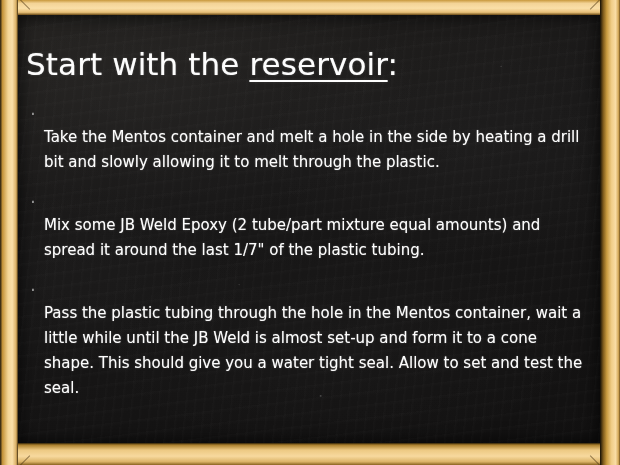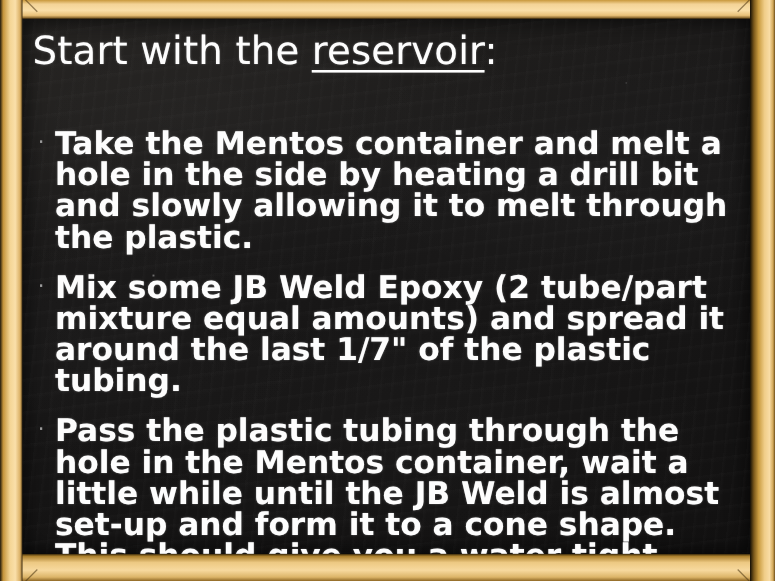--- a/index.html
+++ b/index.html
@@ -149,20 +149,21 @@
     position: relative;
     z-index: 3;
     padding: 0;
     height: 100%;
   }
 
   .chalk-font {
     font-family: "DejaVu Sans", "Liberation Sans", sans-serif;
     color: #fdfdfd;
     text-shadow: 0 0 1px rgba(255,255,255,0.40), 0 0 3px rgba(255,255,255,0.12);
+    margin-top: 23px;
   }
 
   .title {
     position: absolute;
     left: 8px;
     top: 8px;
     font-size: 31px;
     font-weight: 400;
     letter-spacing: 0.1px;
     white-space: nowrap;
@@ -188,24 +189,23 @@
     flex: 0 0 auto;
     width: 22px;
     text-align: center;
     font-size: 17px;
     line-height: 25px;
     color: #9a9a9a;
     text-shadow: none;
   }
   .bullet-text {
     flex: 1 1 auto;
-    font-size: 25px;
+    font-size: 15px;
     line-height: 25px;
     padding-right: 6px;
-    font-weight: bold;
   }
 </style>
 </head>
 <body>
 
 <div class="slide">
 
   <div class="frame">
     <div class="frame-band frame-top"></div>
     <div class="frame-band frame-bottom"></div>

